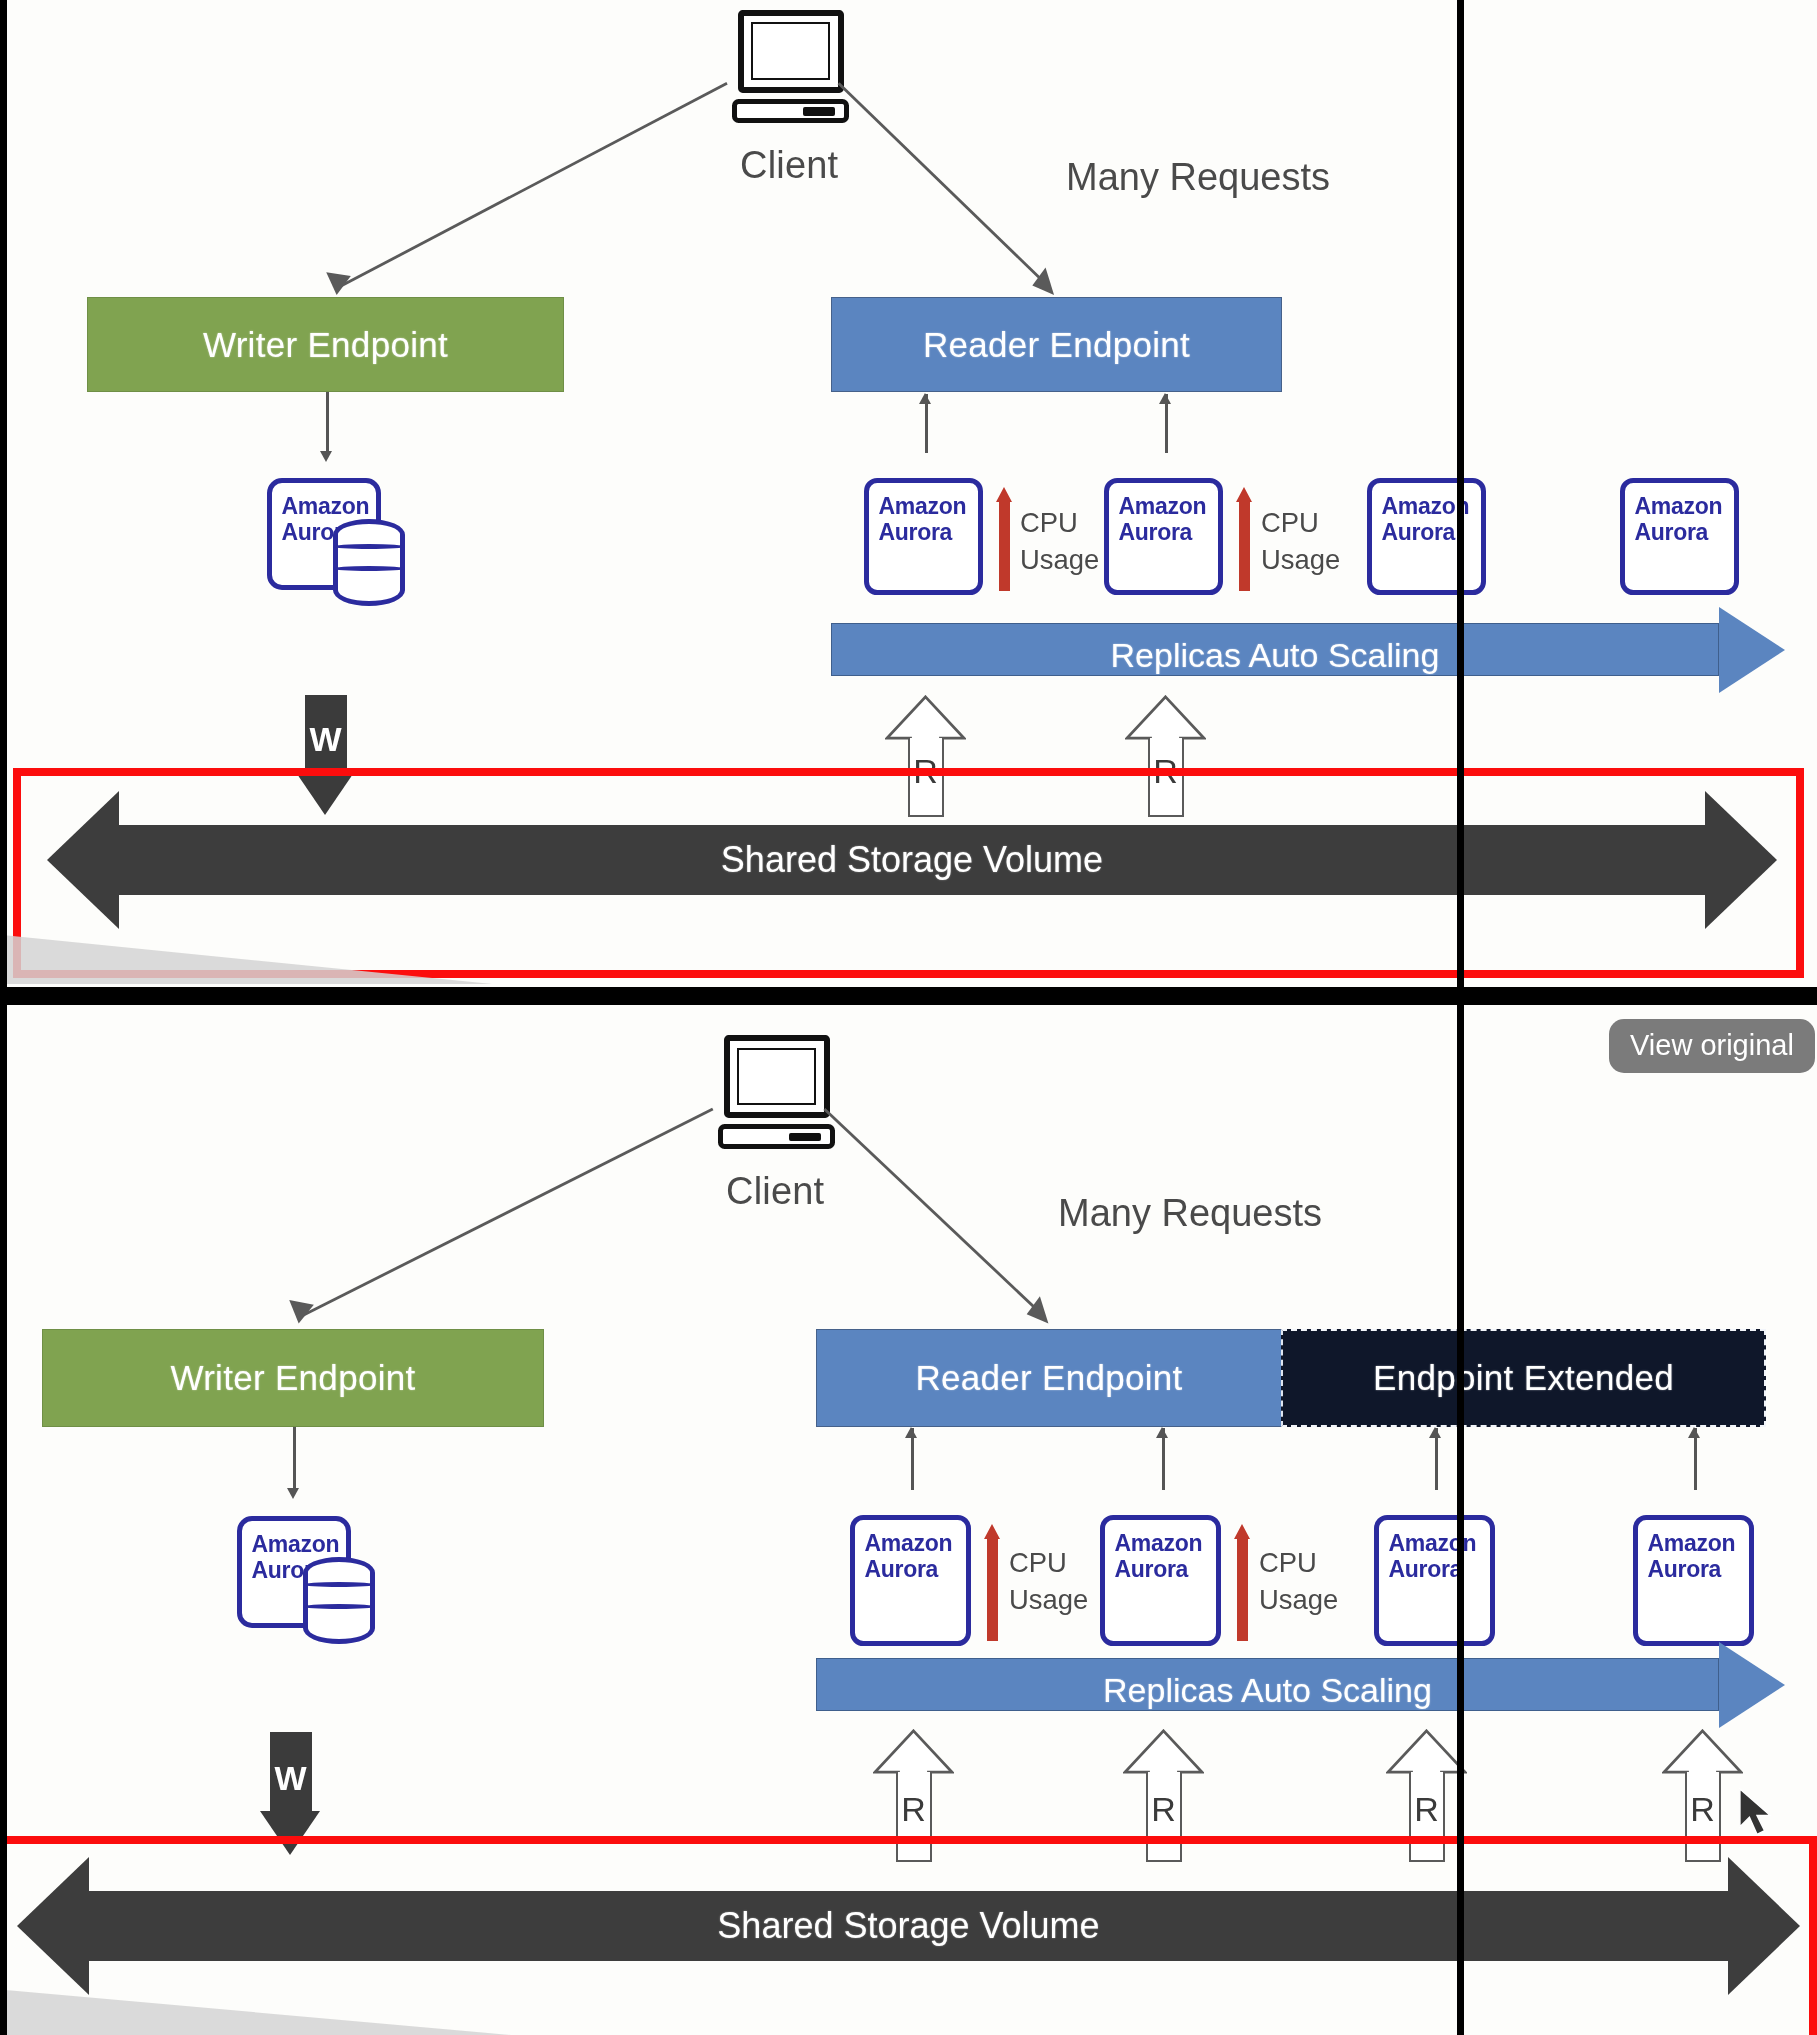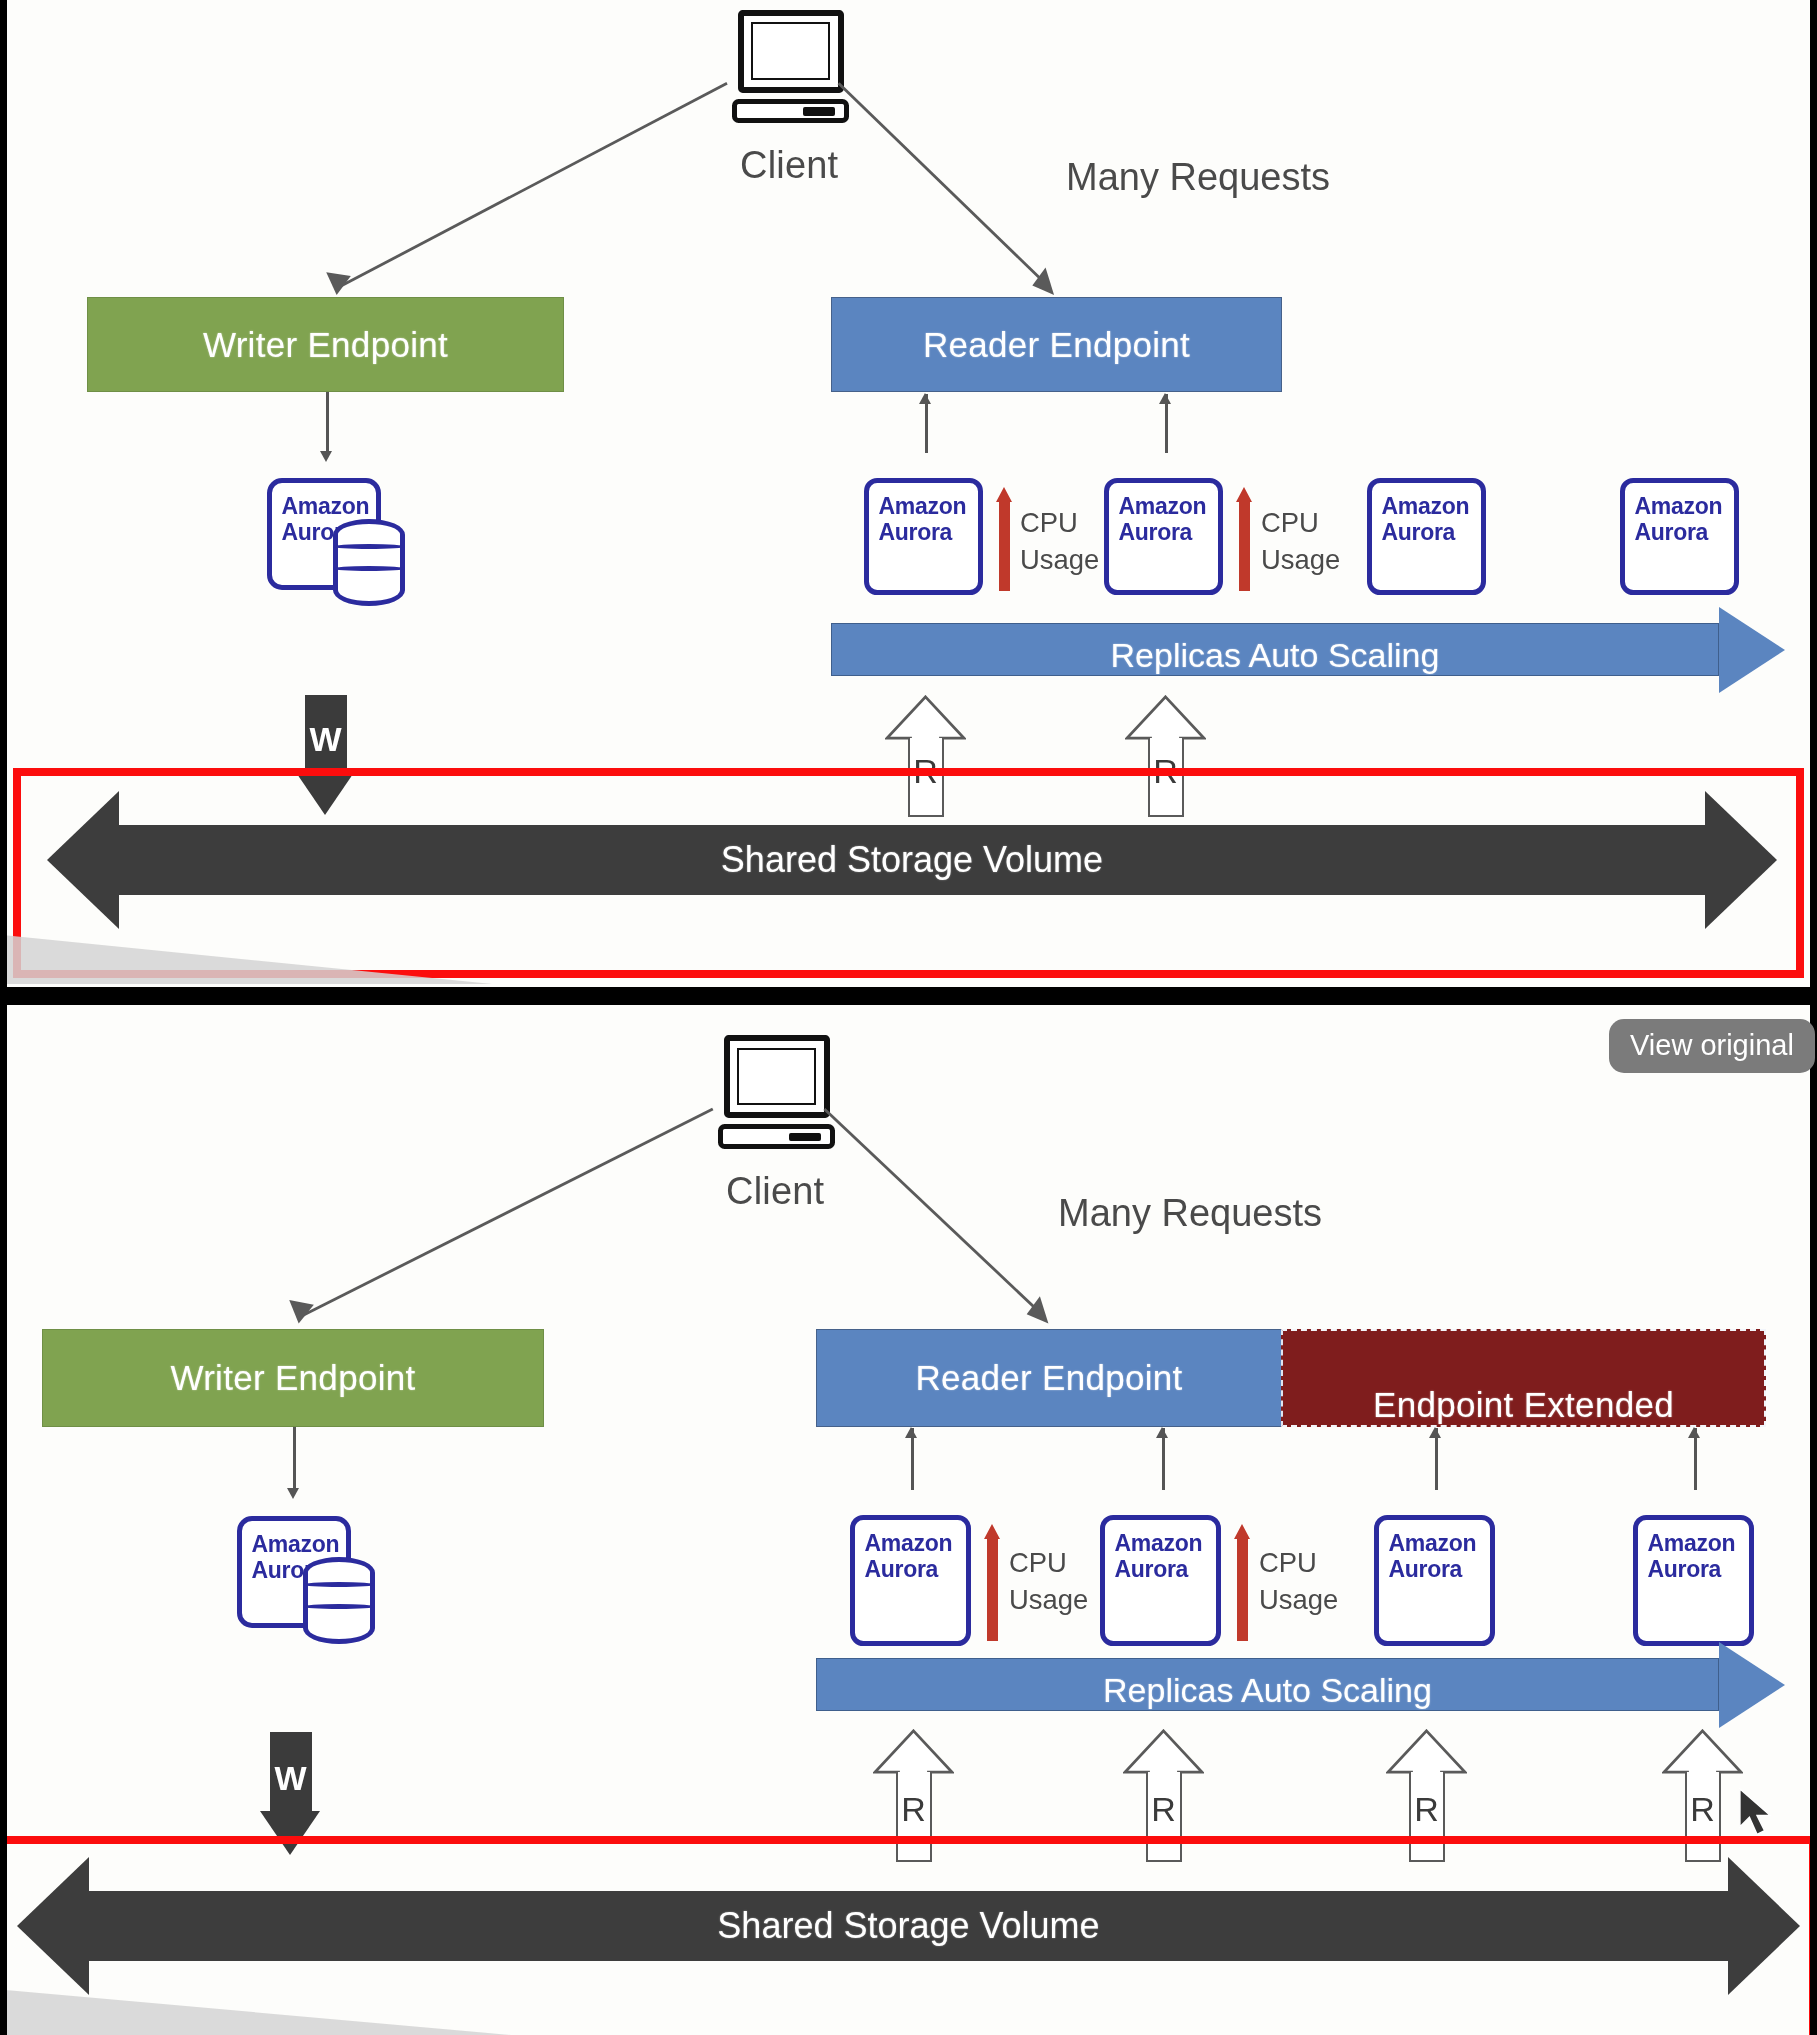--- a/index.html
+++ b/index.html
@@ -2,21 +2,21 @@
 <html style="font-size:15px"><head>
 <meta charset="utf-8">
 <style>
   * { box-sizing: border-box; margin: 0; padding: 0; }
   html, body {
     width: 1817px; height: 2036px;
     background: #000;
     font-family: "Liberation Sans", sans-serif;
     overflow: hidden;
   }
-  #root { position: relative; width: 1817px; height: 2036px; background: #000; }
+  #root { position: relative; width: 1464px; height: 2036px; background: #000; }
 
   .panel { position: absolute; left: 0; width: 1817px; background: #fdfdfb; overflow: hidden; }
   #panel-top { top: 0; height: 987px; }
   #panel-bottom { top: 1005px; height: 1031px; }
 
   .gap-divider { position: absolute; left: 0; top: 987px; width: 1817px; height: 18px; background: #000; }
   .edge-left { position: absolute; left: 0; top: 0; width: 6.6px; height: 2036px; background: #000; z-index: 60; }
   .edge-right { position: absolute; right: 0; top: 0; width: 6.6px; height: 2036px; background: #000; z-index: 60; }
 
   
@@ -45,21 +45,21 @@
   }
 
   
   .endpoint {
     position: absolute; display: flex; align-items: center; justify-content: center;
     color: #fff; font-size: 35px; letter-spacing: 0.3px;
     text-shadow: 0 0 1.9px rgba(255,255,255,.55);
   }
   .ep-green { background: #80a350; border: 0.9px solid #6f8f46; }
   .ep-blue  { background: #5b85c0; border: 0.9px solid #46618a; }
-  .ep-blue-dashed { background: #7f1d1d; border: 2.8px dashed #f2f5fa; border-left: 2.8px dashed #dfe6f1; align-items: flex-end; }
+  .ep-blue-dashed { background: #0f172a; border: 2.8px dashed #f2f5fa; border-left: 2.8px dashed #dfe6f1; }
 
   
   .aurora {
     position: absolute; border: 5.7px solid #2b2b9e; border-radius: 13.2px; background: #fff;
   }
   .aurora .txt {
     position: absolute; left: 9.5px; top: 11.4px;
     color: #2b2b9e; font-weight: bold; font-size: 23px; line-height: 25.6px;
     font-family: "Liberation Sans", sans-serif; letter-spacing: -0.3px;
   }

